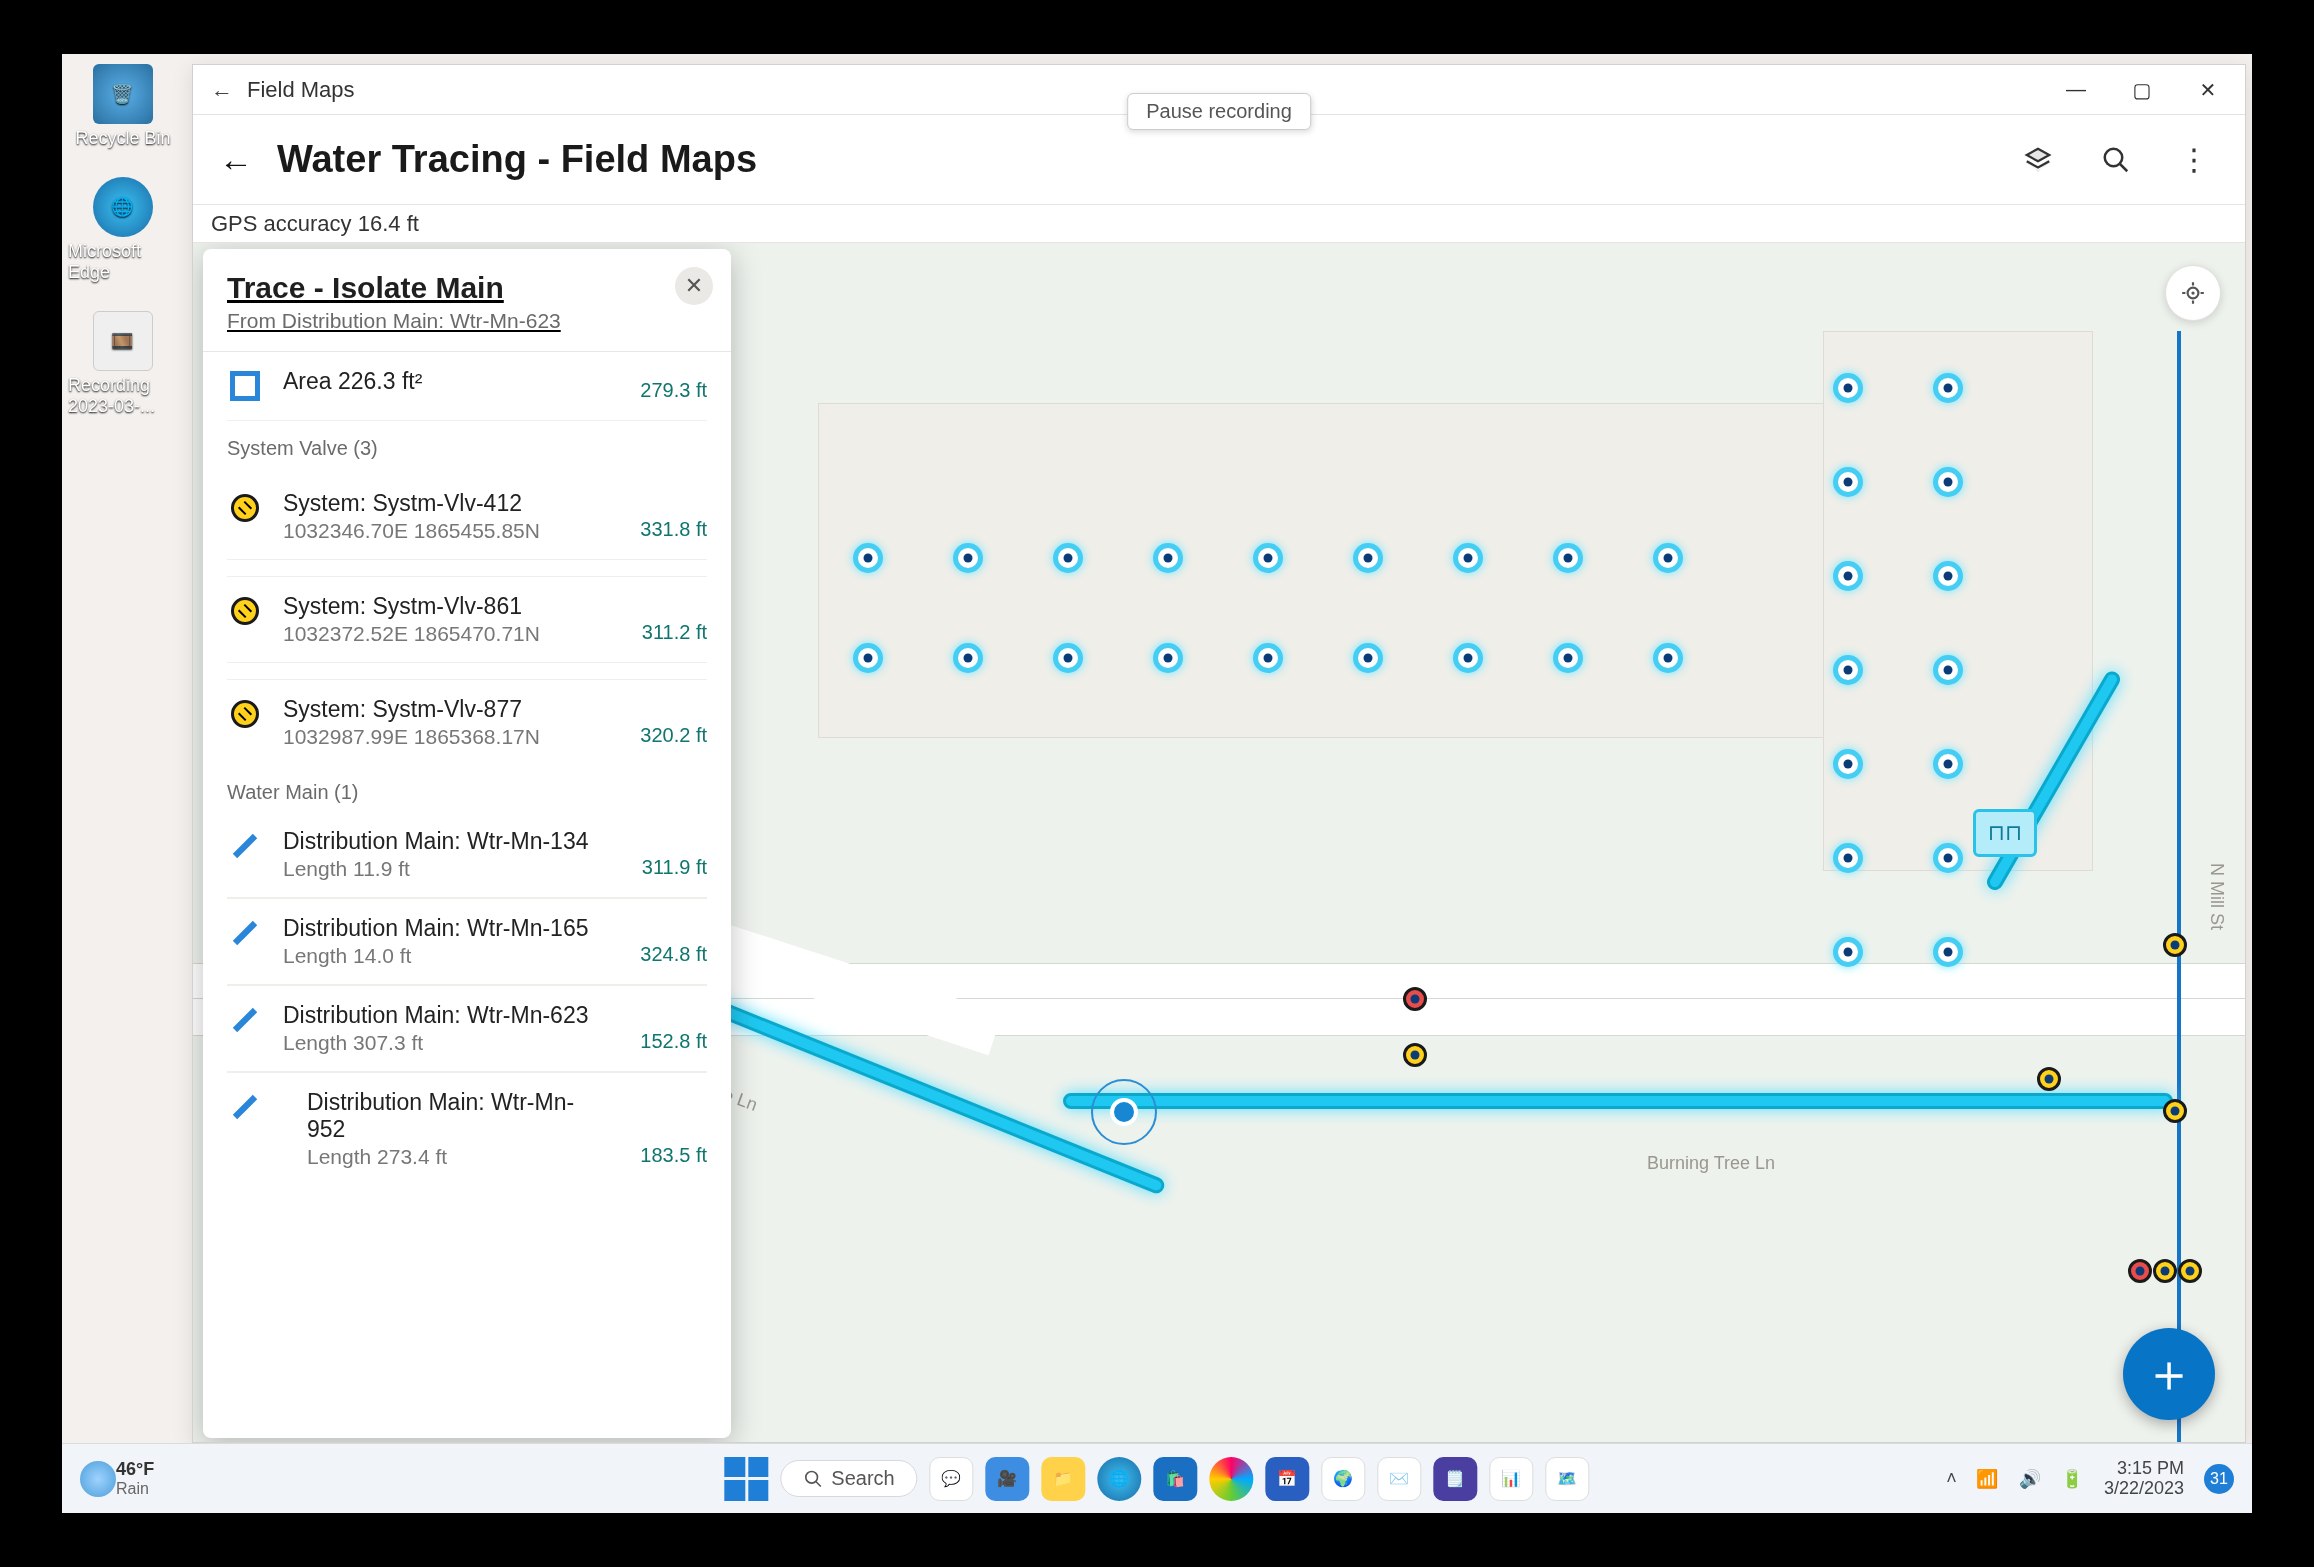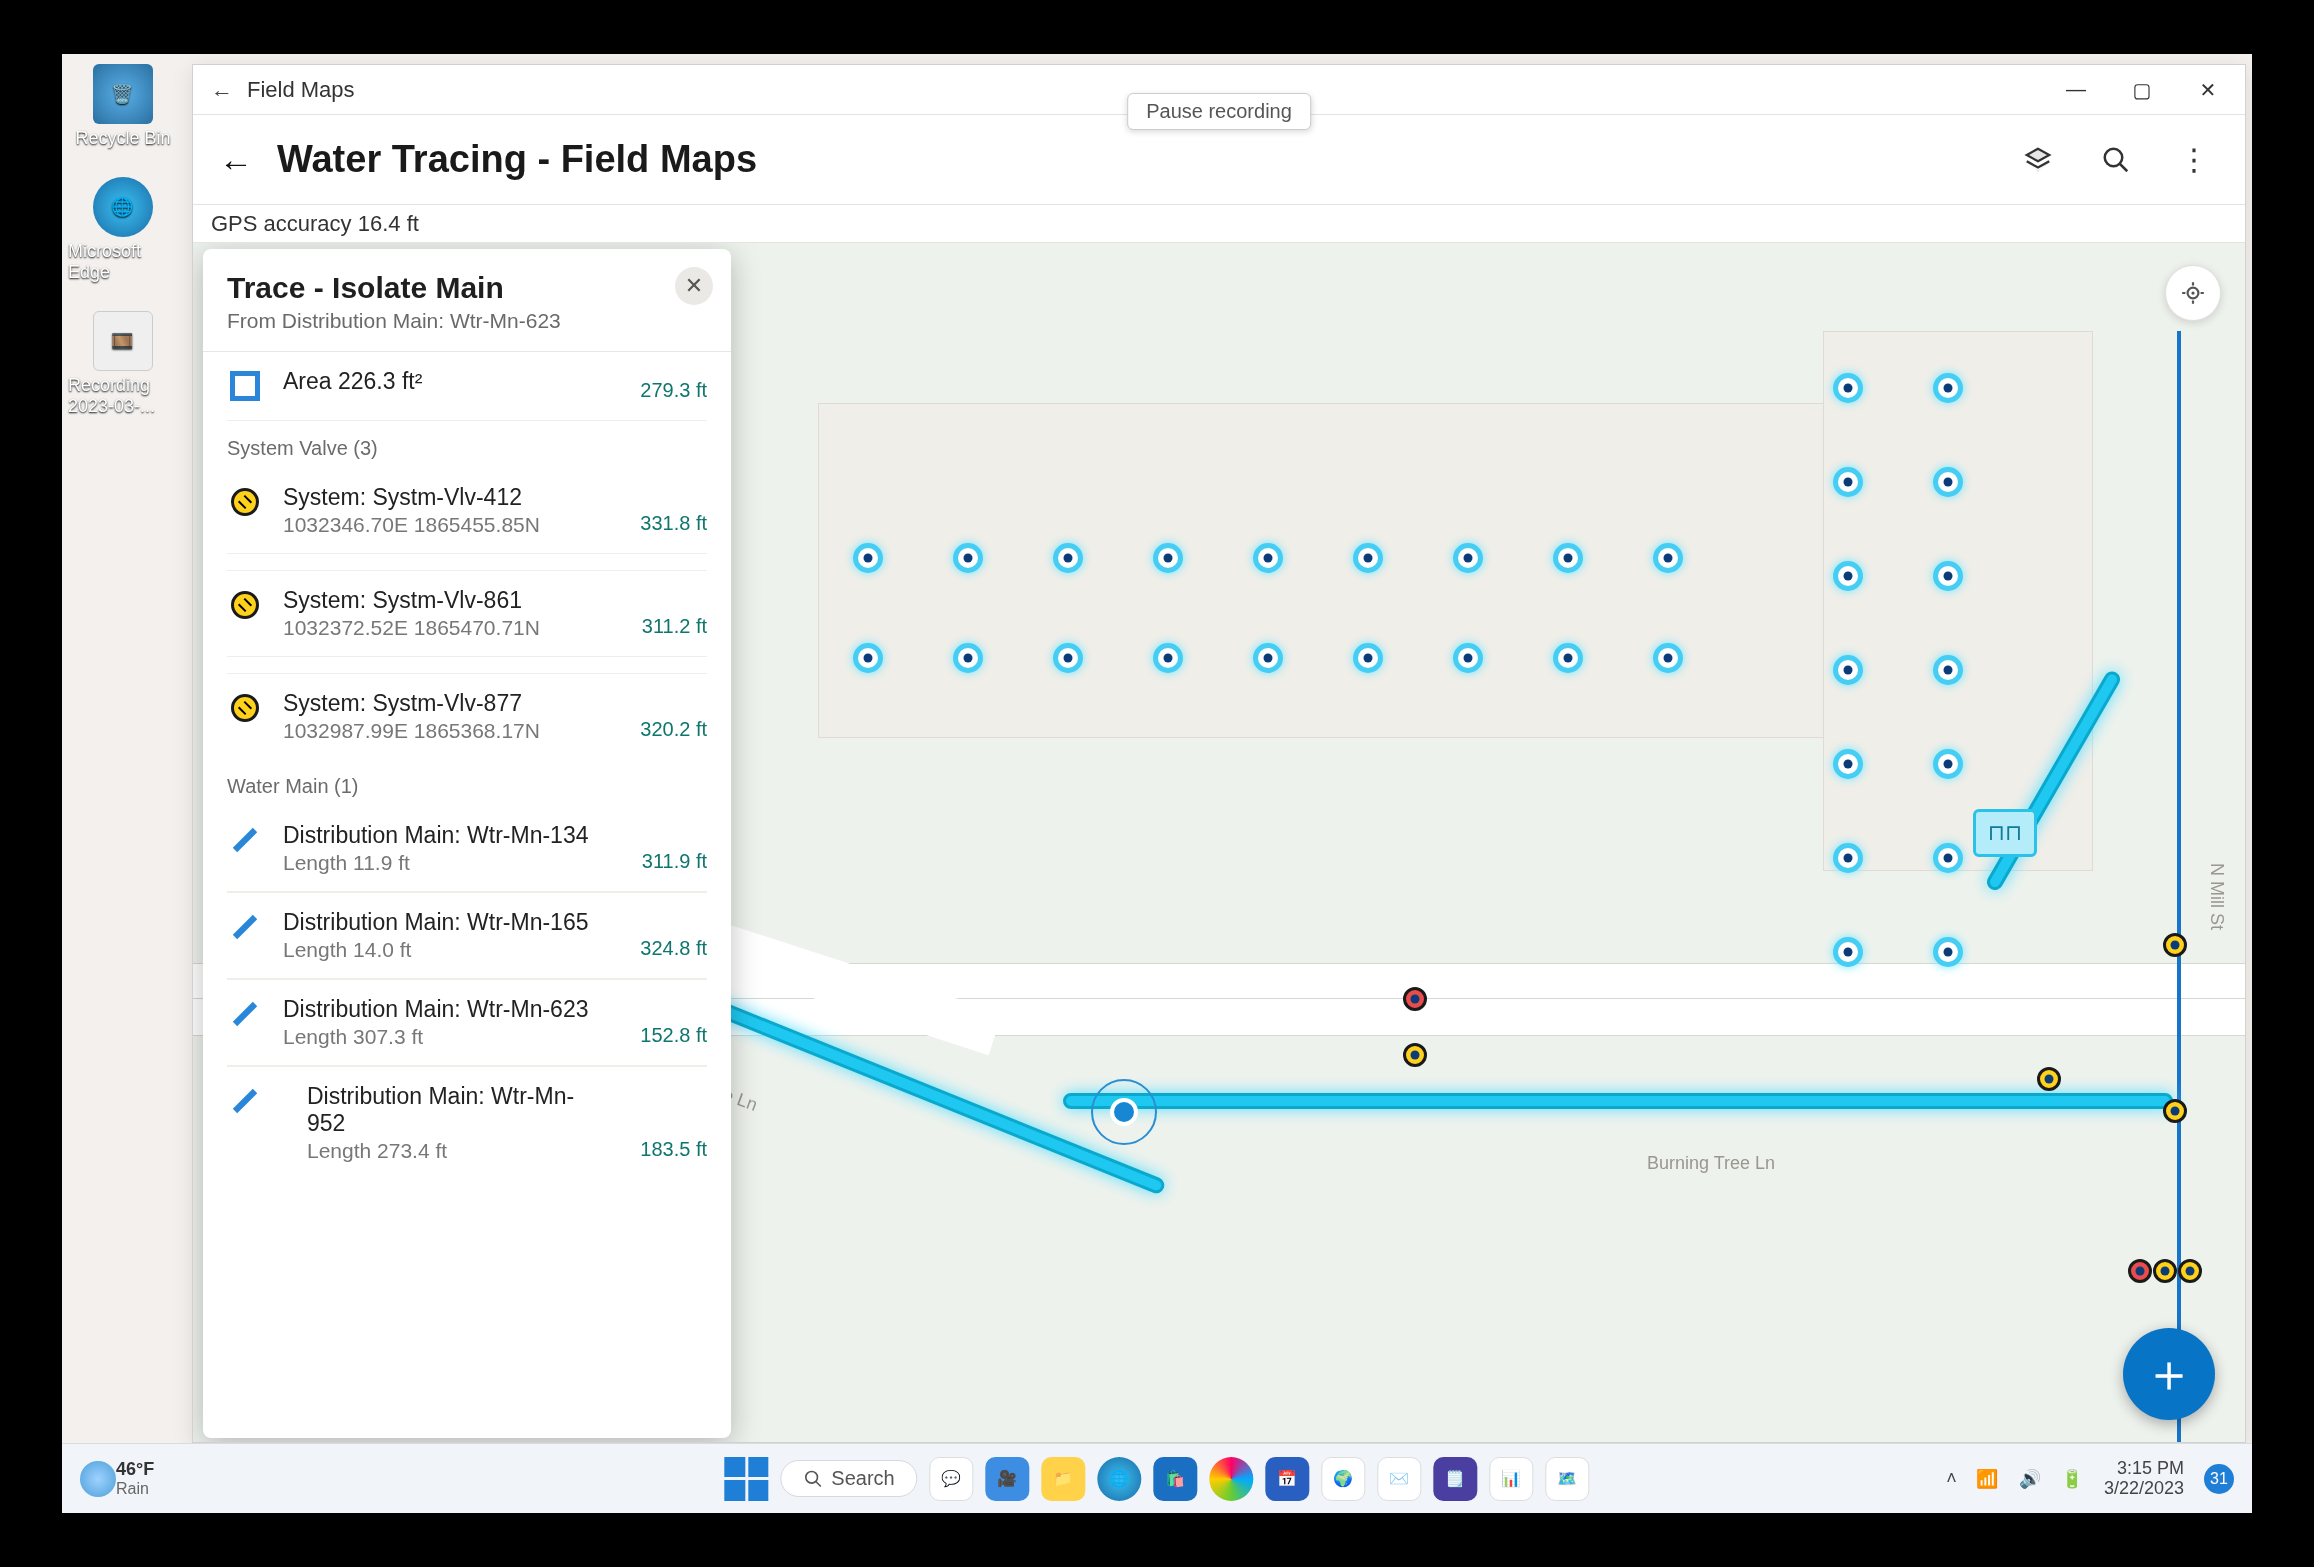--- a/index.html
+++ b/index.html
@@ -165,20 +165,21 @@
   .panel {
     position:absolute; top: 6px; left: 10px; width: 528px; bottom: 4px;
     background: #fff; border-radius: 8px;
     box-shadow: 0 6px 30px rgba(0,0,0,0.25);
     display:flex; flex-direction:column;
     overflow:hidden;
   }
   .panel-head {
     padding: 22px 24px 18px; border-bottom: 1px solid #e8e6e3;
     position:relative;
+    text-decoration:underline;
   }
   .panel-head h2 { font-size: 30px; font-weight:600; color:#1f1f1f;}
   .panel-head .sub { font-size: 21px; color:#6a6a6a; margin-top: 4px;}
   .panel-close {
     position:absolute; top: 18px; right: 18px;
     width: 38px; height:38px; border-radius:50%;
     background:#ebe9e6; display:flex;align-items:center;justify-content:center;
     font-size: 22px; color:#555; cursor:pointer;
   }
   .panel-body { flex:1; overflow-y:auto; padding-bottom: 10px;}
@@ -534,21 +535,21 @@
                   <div class="area-ico"></div>
                 </div>
               <div class="li-main">
                 <div class="li-title">Area 226.3 ft²</div>
               </div>
               <div class="li-dist">279.3 ft</div>
             </div>
 
             <div id="groups">
                 <div class="group-head">System Valve (3)</div>
-                <div class="list-item" style="margin: 0px 24px; padding-left: 0px; padding-right: 0px; border-bottom: 1px solid rgb(240, 238, 233);">
+                <div class="list-item" style="margin: 6px 24px; padding-left: 0px; padding-right: 0px; border-bottom: 1px solid rgb(240, 238, 233);">
                   <div class="li-icon">
                     <div class="valve-ico"></div>
                   </div>
                   <div class="li-main">
                     <div class="li-title">System: Systm-Vlv-412</div>
                     <div class="li-sub">1032346.70E 1865455.85N</div>
                   </div>
                   <div class="li-dist">331.8 ft</div>
                 </div>
                 <div class="list-item" style="margin: 16px 24px; padding-left: 0px; padding-right: 0px; border-bottom: 1px solid rgb(240, 238, 233);">

